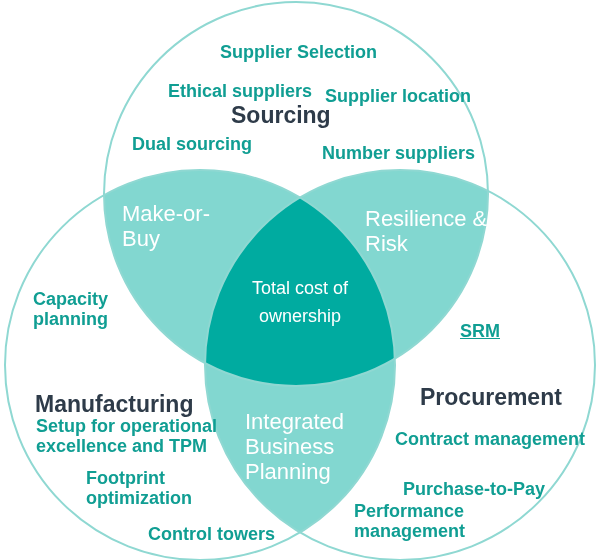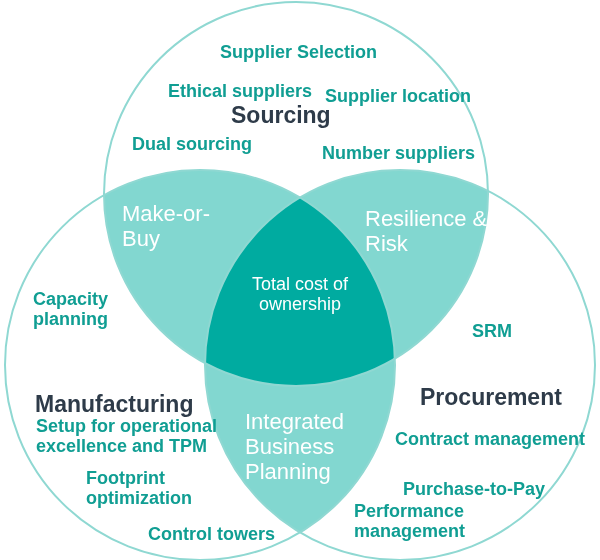--- a/index.html
+++ b/index.html
@@ -28,21 +28,21 @@
     line-height: 25px;
   }
   .region {
     color: var(--region, #ffffff);
     font-weight: 400;
     font-size: 22px;
     line-height: 25px;
   }
   .center-region {
     font-size: 18px;
-    line-height: 20px;
+    line-height: 28px;
     text-align: center;
     transform: translateX(-50%);
   }
 </style>
 </head>
 <body>
 
 <div class="stage" id="stage" style="background: rgb(255, 255, 255);">
 
   <svg width="600" height="560" viewBox="0 0 600 560" aria-hidden="true">
@@ -80,21 +80,21 @@
       <div class="lbl topic" style="left: 325px; top: 86px;">Supplier location</div>
       <div class="lbl topic" style="left: 132px; top: 134px;">Dual sourcing</div>
       <div class="lbl topic" style="left: 322px; top: 143px;">Number suppliers</div>
       <div class="lbl topic" style="left: 33px; top: 289px;">Capacity
 planning</div>
       <div class="lbl topic" style="left: 36px; top: 416px;">Setup for operational
 excellence and TPM</div>
       <div class="lbl topic" style="left: 86px; top: 468px;">Footprint
 optimization</div>
       <div class="lbl topic" style="left: 148px; top: 524px;">Control towers</div>
-      <div class="lbl topic" style="left: 472px; top: 321px;">SRM</div>
+      <div class="lbl topic" style="left: 460px; top: 321px; text-decoration: underline;">SRM</div>
       <div class="lbl topic" style="left: 395px; top: 429px;">Contract management</div>
       <div class="lbl topic" style="left: 403px; top: 479px;">Purchase-to-Pay</div>
       <div class="lbl topic" style="left: 354px; top: 501px;">Performance
 management</div>
       <div class="lbl hdr" style="left: 231px; top: 103px;">Sourcing</div>
       <div class="lbl hdr" style="left: 35px; top: 380px; margin-top: 12px;">Manufacturing</div>
       <div class="lbl hdr" style="left: 420px; top: 385px;">Procurement</div>
       <div class="lbl region" style="left: 122px; top: 201px;">Make-or-
 Buy</div>
       <div class="lbl region" style="left: 365px; top: 206px;">Resilience &amp;

